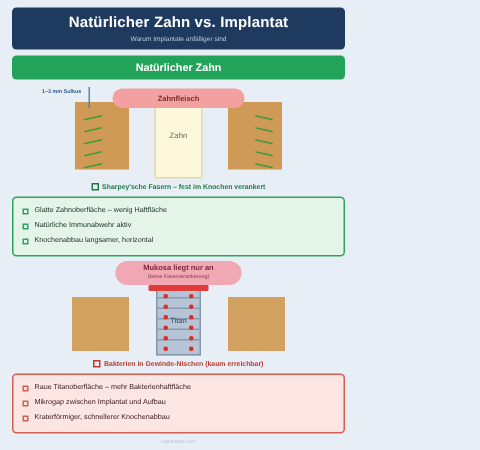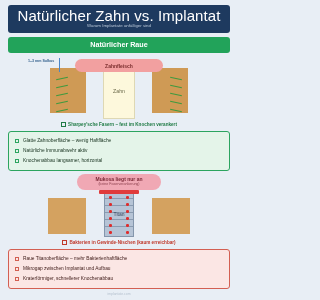--- a/index.html
+++ b/index.html
@@ -28,22 +28,22 @@
   
   .header {
     background: #1e3a5f;
     border-radius: 3px;
     padding: 5px 4px 4px 4px;
     text-align: center;
     margin-bottom: 4px;
   }
   .header-title {
     color: #ffffff;
-    font-size: 15px;
-    font-weight: normal;
+    font-size: 10px;
+    font-weight: bold;
     line-height: 11px;
     letter-spacing: 0.1px;
   }
   .header-subtitle {
     color: #b9c7d8;
     font-size: 4.4px;
     line-height: 7px;
     margin-top: 1px;
   }
 
@@ -301,21 +301,21 @@
 </head>
 <body>
 
 <div class="page">
 
   <div class="header">
     <div class="header-title">Natürlicher Zahn vs. Implantat</div>
     <div class="header-subtitle">Warum Implantate anfälliger sind</div>
   </div>
 
-  <div class="banner banner-green">Natürlicher Raue</div>
+  <div class="banner banner-green">Natürlicher Zahn</div>
 
   <div class="stage">
     <div class="sulcus-tag">1–3 mm Sulkus</div>
     <div class="sulcus-line"></div>
 
     <div class="bone-left"></div>
     <div class="bone-right"></div>
 
     <div class="gum-band">
       <span class="gum-label">Zahnfleisch</span>

